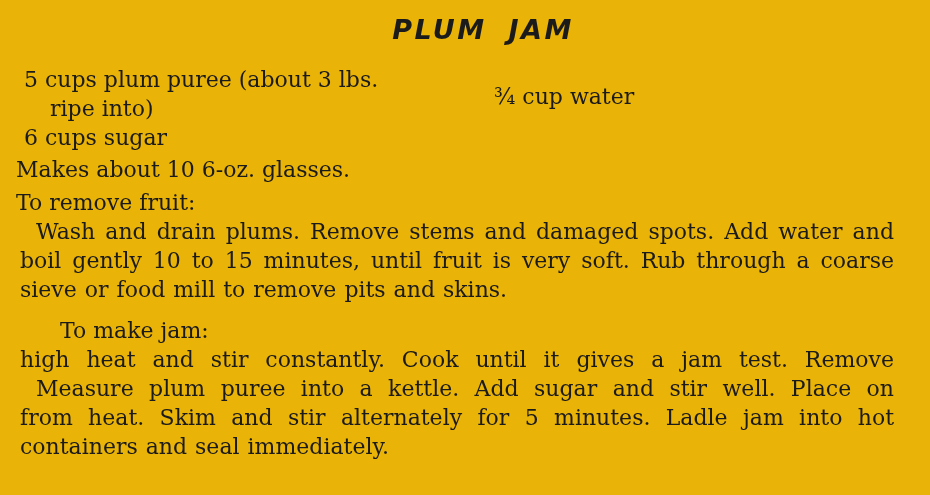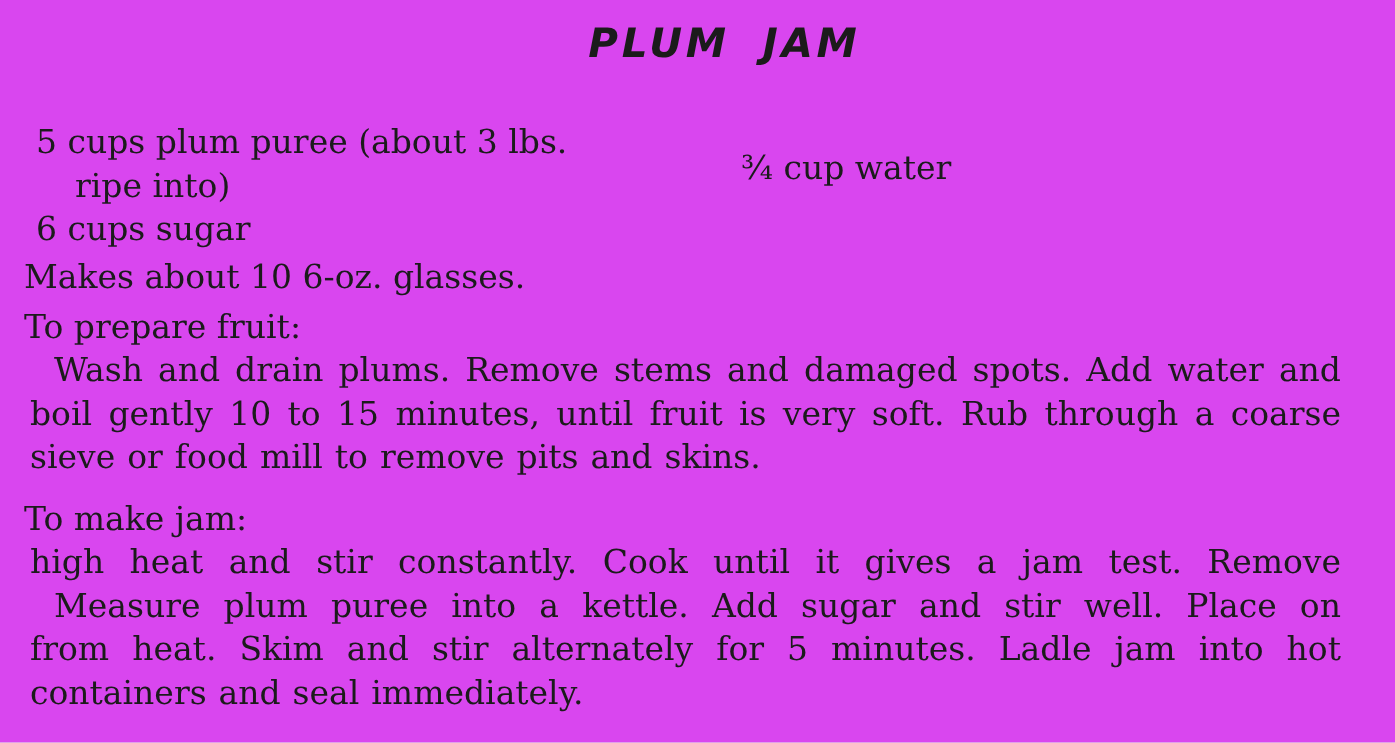--- a/index.html
+++ b/index.html
@@ -1,21 +1,21 @@
 <!DOCTYPE html>
 <html><head>
 <meta charset="utf-8">
 <style>
   html, body { margin: 0; padding: 0; background: #e8e8e6; }
   .page {
     position: relative;
     width: 930px;
     height: 495px;
     margin: 0 auto;
-    background: #d946ef;
+    background: #eab308;
     color: #1b1b1b;
     font-family: "DejaVu Serif", serif;
     font-size: 22px;
     line-height: 29px;
     overflow: hidden;
     box-sizing: border-box;
     padding: 14px 20px 0 16px;
   }
   .title {
     font-family: "DejaVu Sans", sans-serif;
@@ -23,32 +23,32 @@
     font-weight: bold;
     font-size: 27px;
     line-height: 32px;
     letter-spacing: 2.5px;
     word-spacing: 10px;
     text-align: center;
     margin: 0 0 0 40px;
   }
   .ingredients {
     position: relative;
-    margin-top: 35px;
+    margin-top: 19px;
   }
   .ing-line { margin-left: 8px; }
   .ing-cont { margin-left: 34px; }
   .ing-right {
     position: absolute;
     left: 478px;
     top: 17px;
   }
   .yield { margin-top: 3px; }
   .section-heading { margin-top: 4px; }
-  .section-heading.second { margin-top: 12px; }
+  .section-heading.second { margin-top: 12px; margin-left: 44px; }
   .para { margin: 0 16px 0 4px; }
   .line {
     text-align: justify;
     text-align-last: justify;
     word-spacing: 1px;
   }
   .line.last {
     text-align: left;
     text-align-last: left;
   }
@@ -65,21 +65,21 @@
     <div class="ing-col-left">
       <div class="ing-line">5 cups plum puree (about 3 lbs.</div>
       <div class="ing-line ing-cont">ripe into)</div>
       <div class="ing-line">6 cups sugar</div>
     </div>
     <div class="ing-right">¾ cup water</div>
   </div>
 
   <div class="yield">Makes about 10 6-oz. glasses.</div>
 
-  <div class="section-heading">To prepare fruit:</div>
+  <div class="section-heading">To remove fruit:</div>
   <div class="para">
     <div class="line first">Wash and drain plums. Remove stems and damaged spots. Add water and</div>
     <div class="line">boil gently 10 to 15 minutes, until fruit is very soft. Rub through a coarse</div>
     <div class="line last">sieve or food mill to remove pits and skins.</div>
   </div>
 
   <div class="section-heading second">To make jam:</div>
   <div class="para">
     <div class="line">high heat and stir constantly. Cook until it gives a jam test. Remove</div>
     <div class="line first">Measure plum puree into a kettle. Add sugar and stir well. Place on</div>

